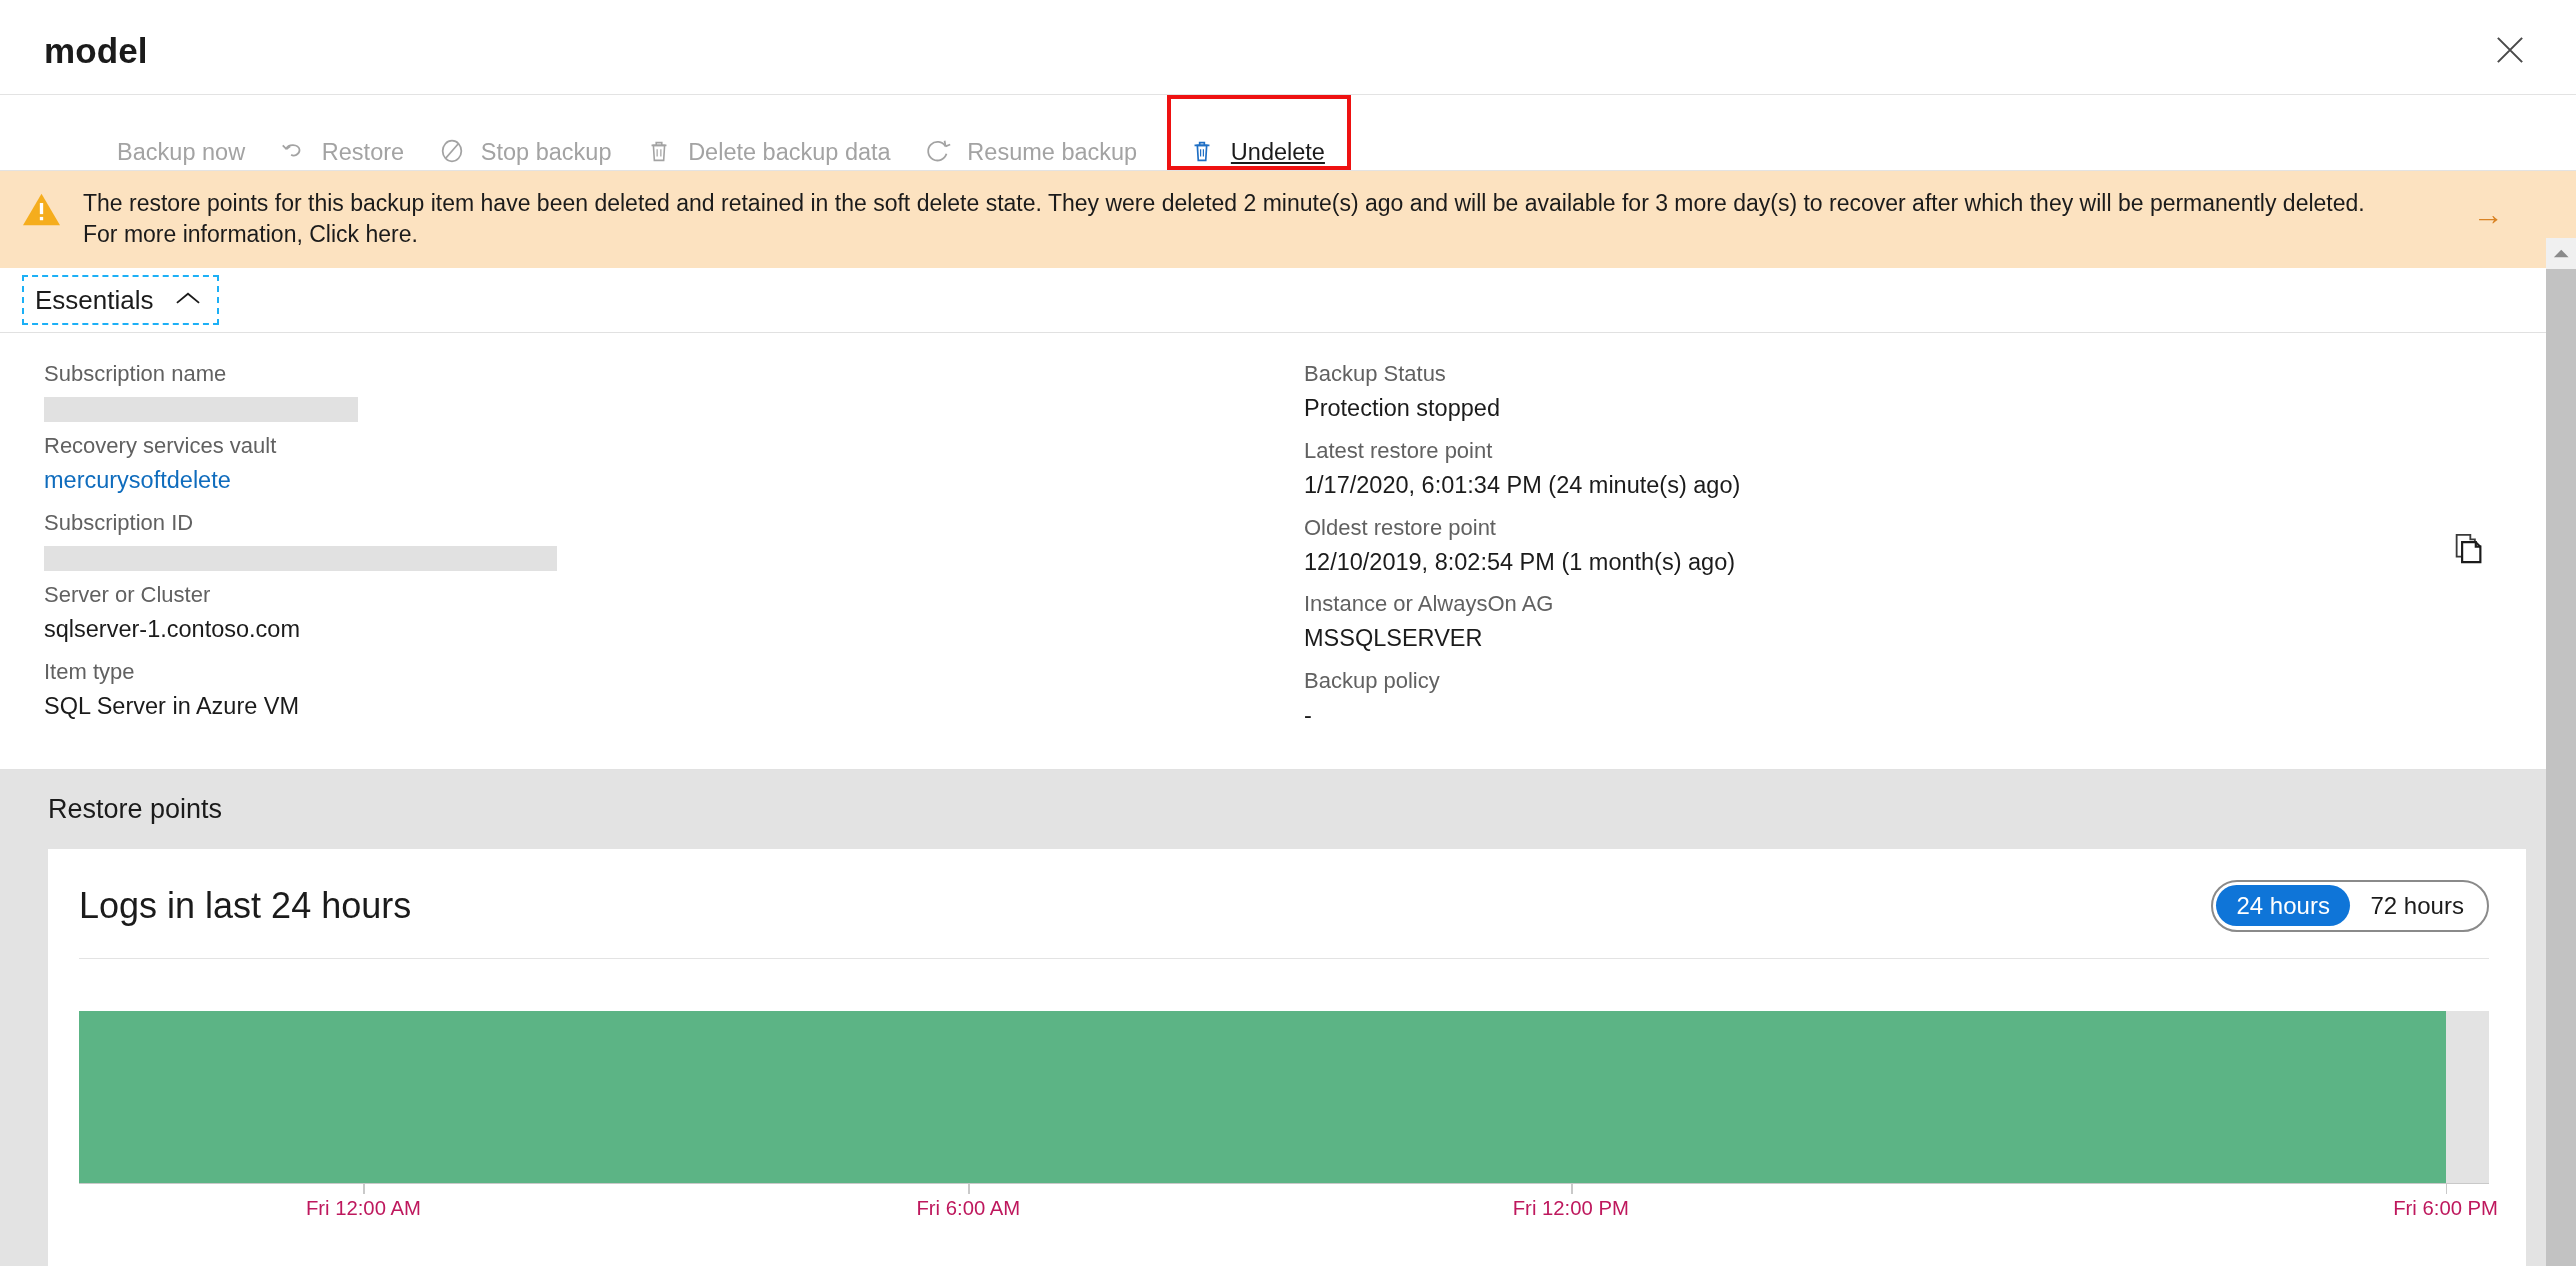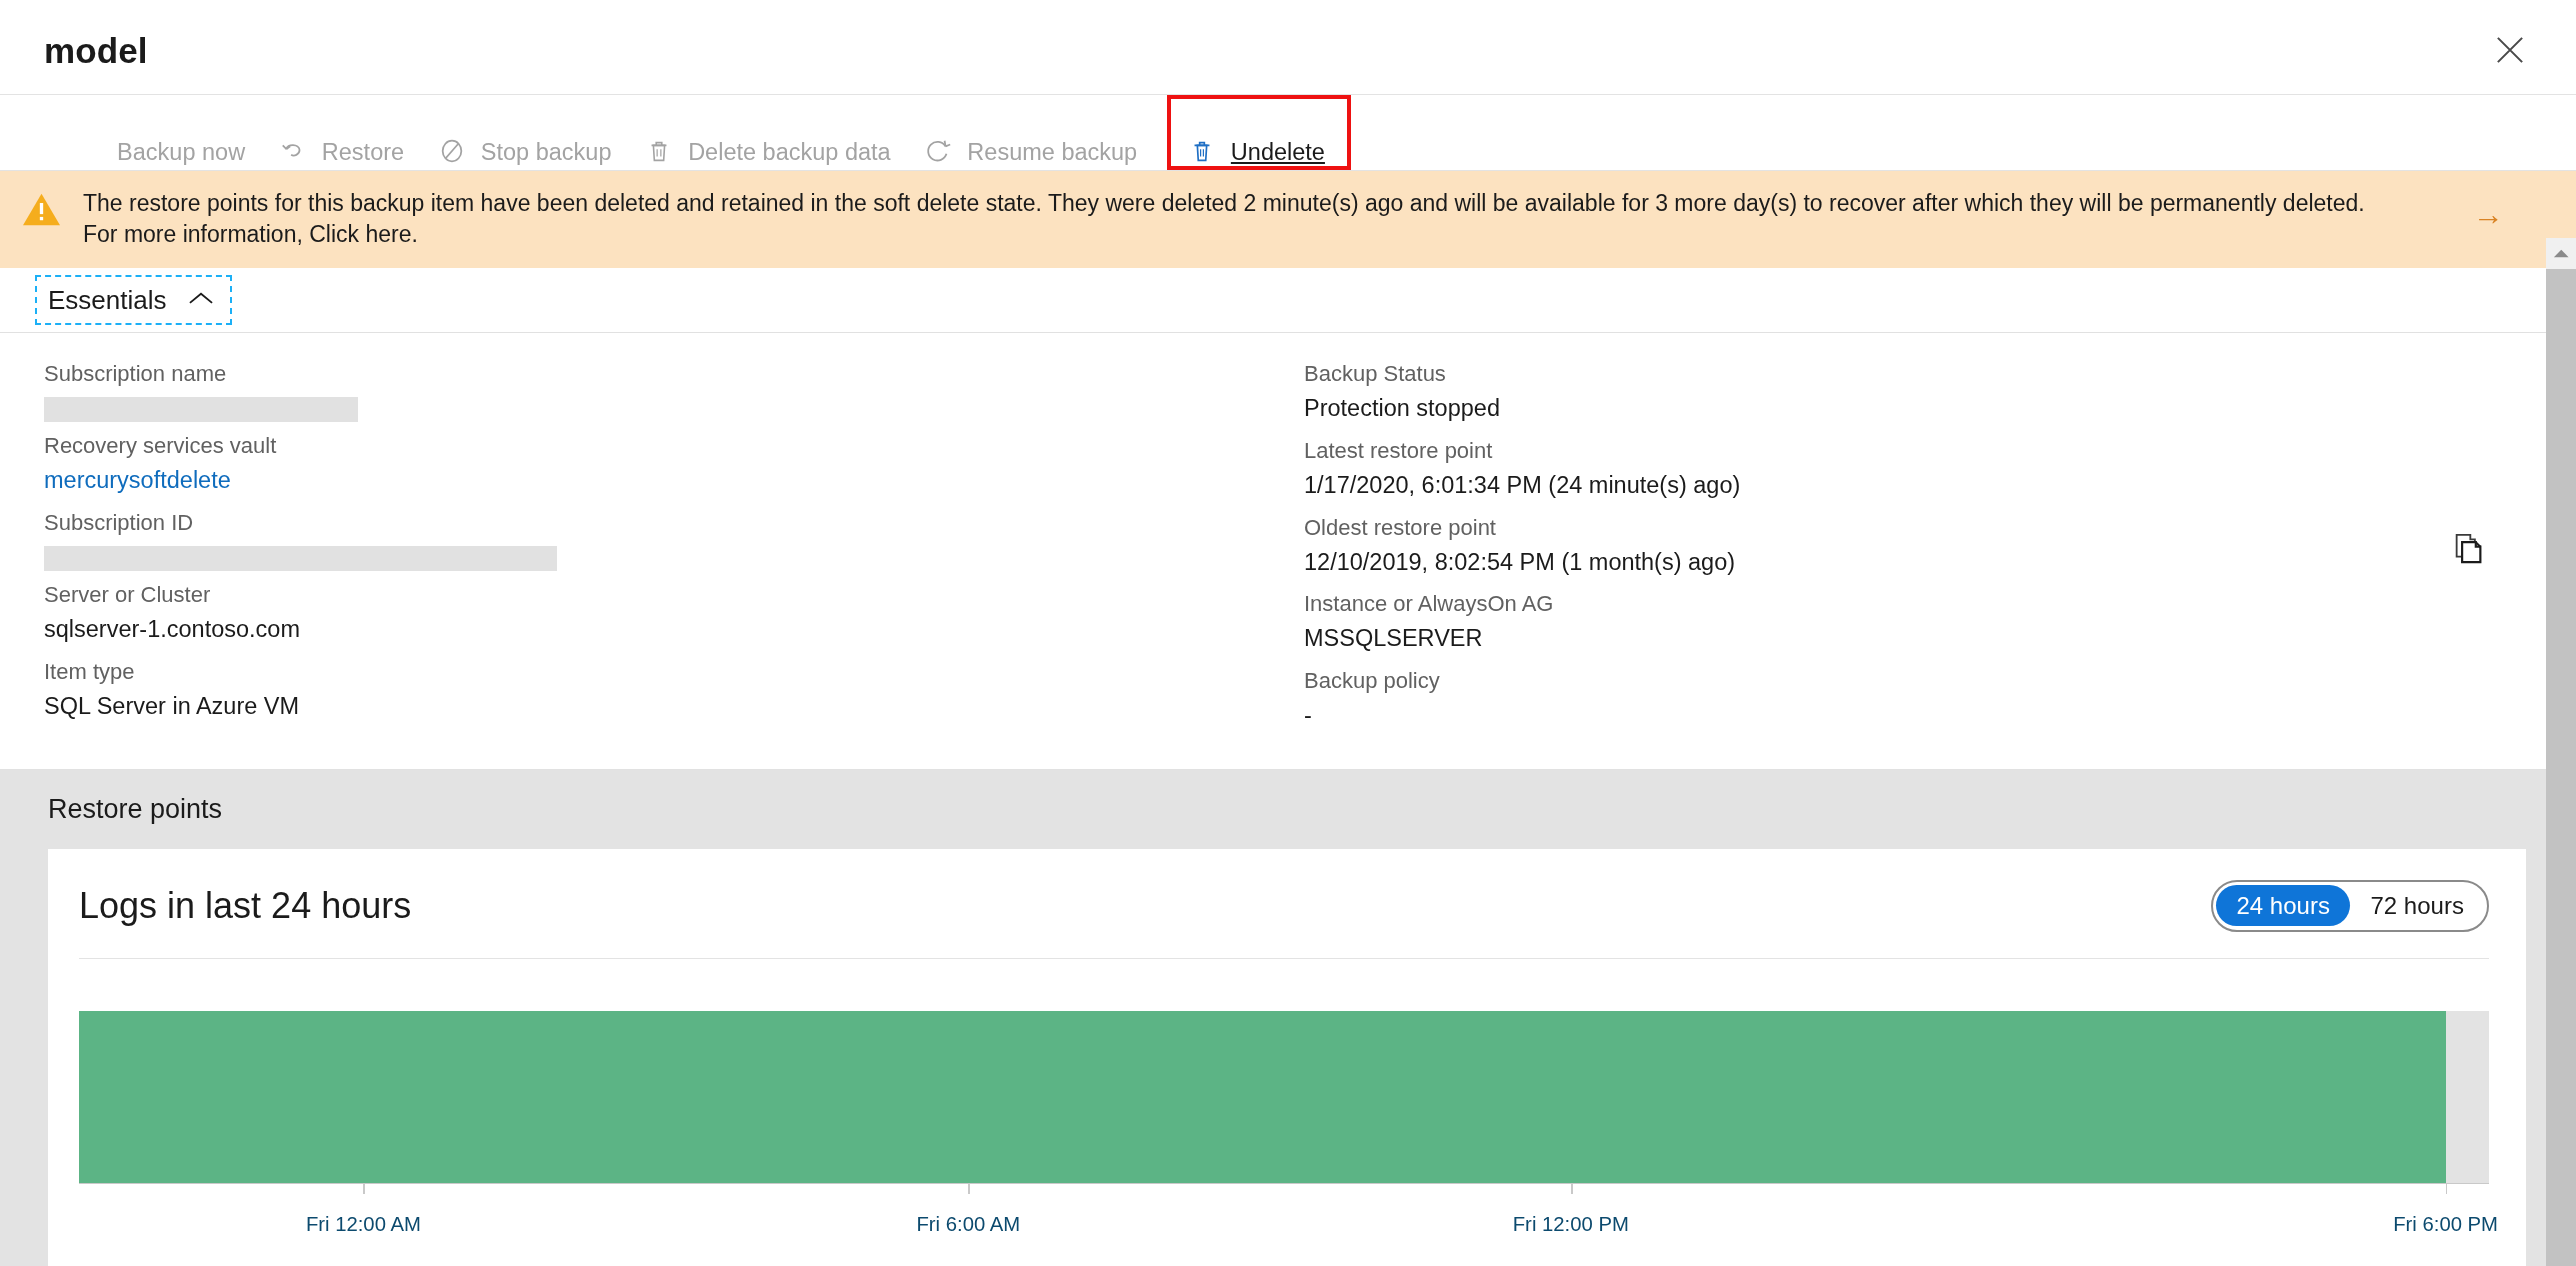--- a/index.html
+++ b/index.html
@@ -92,21 +92,21 @@
     flex: 0 0 83px;
     display: flex; align-items: center; justify-content: center;
     color: #d98324; font-size: 31px; line-height: 1;
     padding-top: 11px; cursor: pointer;
   }
 
   
   .essentials-bar {
     flex: 0 0 65px;
     display: flex; align-items: center;
-    padding-left: 35px;
+    padding-left: 22px;
     border-bottom: 1.8px solid #e1e1e1;
     background: #fff;
   }
   .essentials-toggle {
     display: inline-flex; align-items: center; gap: 20.3px;
     border: 2.8px dashed #1cb0f6;
     padding: 7.4px 14.8px 7.4px 11px;
     cursor: pointer;
   }
   .essentials-label { font-size: 26px; color: #1b1b1b; }
@@ -171,22 +171,22 @@
     margin-top: 52px;
     height: 172px;
     display: flex;
     align-items: stretch;
   }
   .bar-seg { height: 100%; }
   .axis-line { border-top: 1.8px solid #c9c9c9; margin-top: 0; position: relative; }
   .tick { position: absolute; top: 0; width: 1.8px; height: 10.2px; background: #c9c9c9; }
   .tick-labels { position: relative; height: 37px; margin-top: 13px; }
   .tick-label {
-    position: absolute; top: 16px;
-    font-size: 20.3px; color: #0c4a6e;
+    position: absolute; top: 0;
+    font-size: 20.3px; color: #be185d;
     transform: translateX(-50%); white-space: nowrap;
   }
 
   
   .scrollbar {
     position: absolute; right: 0; top: 238px;
     width: 30.5px; bottom: 0;
     background: #f0f0f0;
     display: flex; flex-direction: column;
   }

